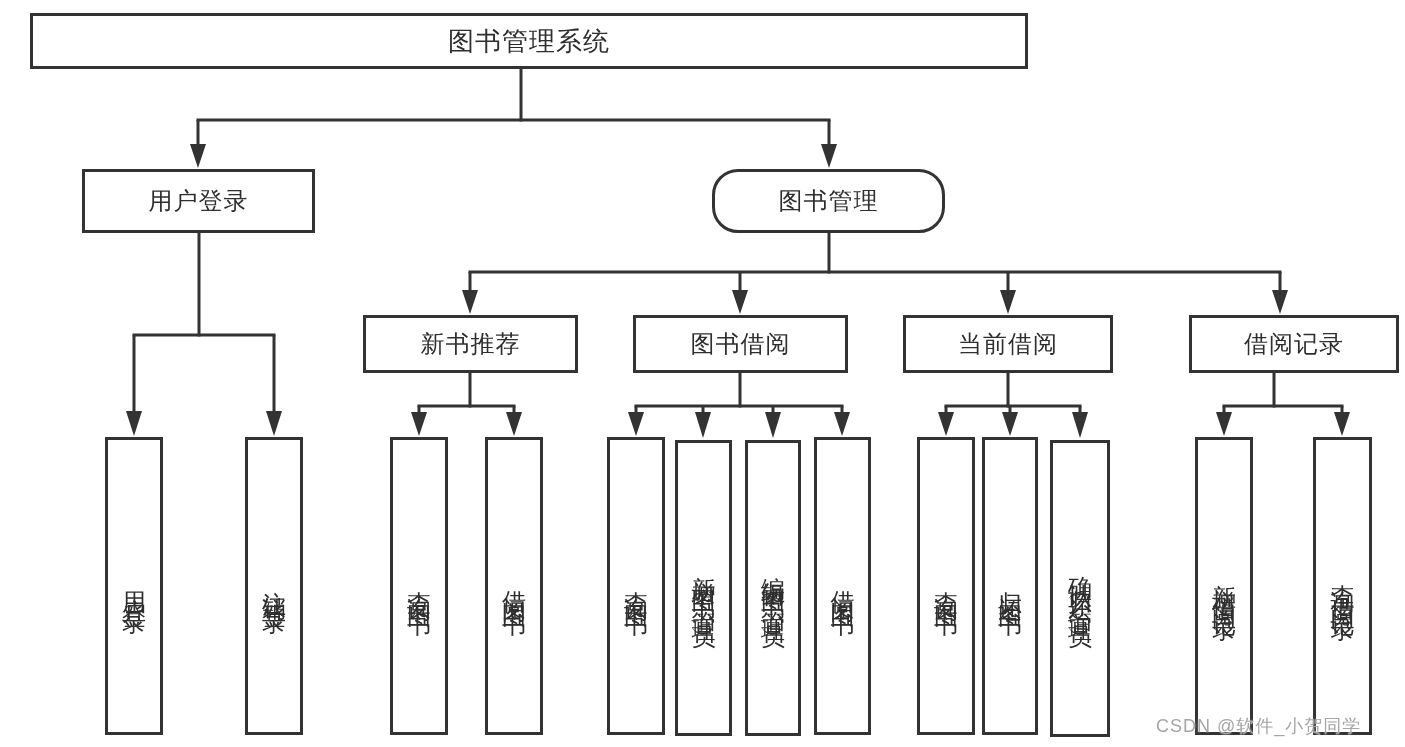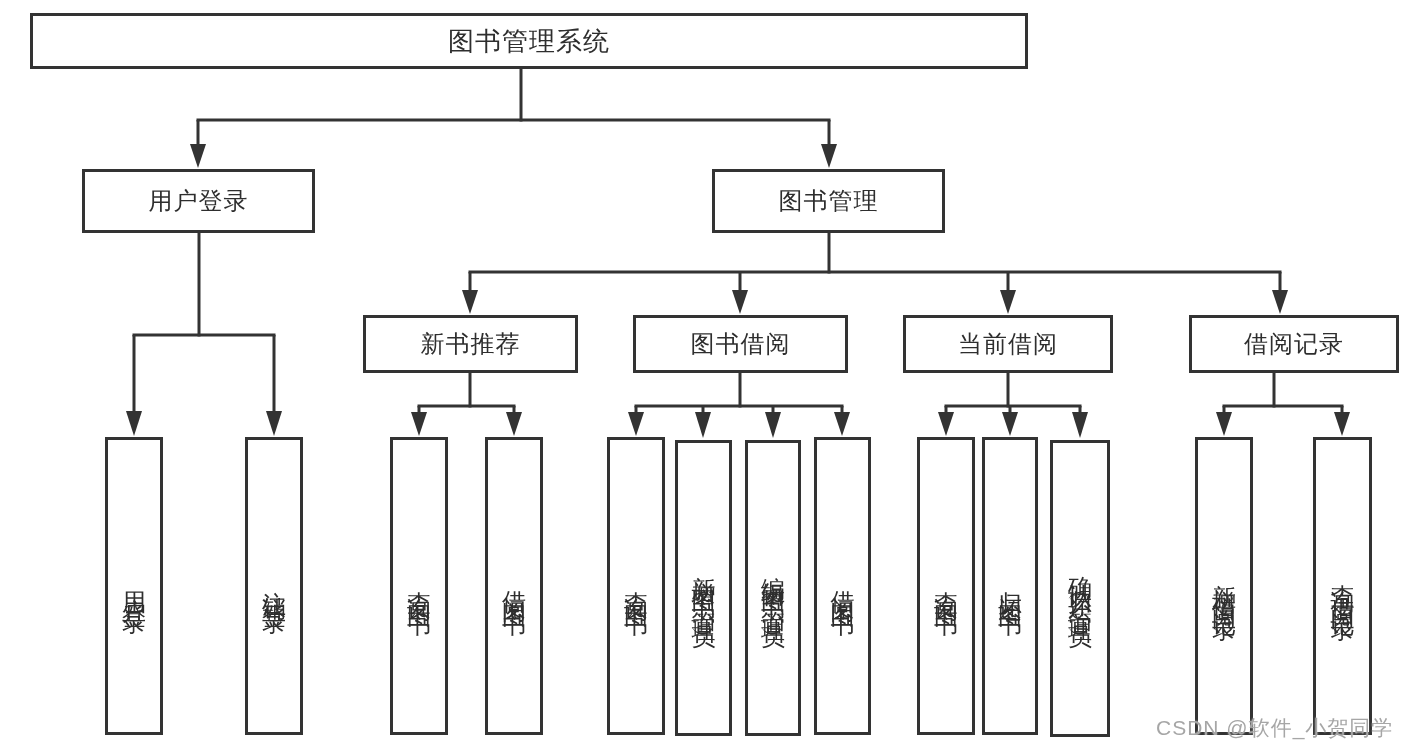--- a/index.html
+++ b/index.html
@@ -28,21 +28,21 @@
     writing-mode:vertical-rl;
     text-orientation:mixed;
     font-size:24px;
     letter-spacing:7px;
     line-height:1;
     white-space:nowrap;
   }
   .watermark{
     position:absolute;z-index:3;
     left:1156px;top:714px;
-    font-size:21px;
+    font-size:18px;
     letter-spacing:1px;
     color:var(--color-watermark,#a6a6a6);
     text-shadow:0 0 2px rgba(255,255,255,.9);
     white-space:nowrap;
   }
 </style>
 </head>
 <body>
 
 <div id="stage">
@@ -123,21 +123,21 @@
     </g>
   </svg>
 
   <div class="box box-root" style="left:22px;top:13px;width:998px;height:56px;">
     <span>图书管理系统</span>
   </div>
 
   <div class="box box-lvl" style="left:82px;top:169px;width:233px;height:64px;">
     <span>用户登录</span>
   </div>
-  <div class="box box-lvl" style="left:712px;top:169px;width:233px;height:64px;">
+  <div class="box box-lvl" style="left:712px;top:169px;width:233px;height:64px;border-radius:26px;">
     <span>图书管理</span>
   </div>
 
   <div class="box box-lvl" style="left:363px;top:315px;width:215px;height:58px;">
     <span>新书推荐</span>
   </div>
   <div class="box box-lvl" style="left:633px;top:315px;width:215px;height:58px;">
     <span>图书借阅</span>
   </div>
   <div class="box box-lvl" style="left:903px;top:315px;width:210px;height:58px;">

